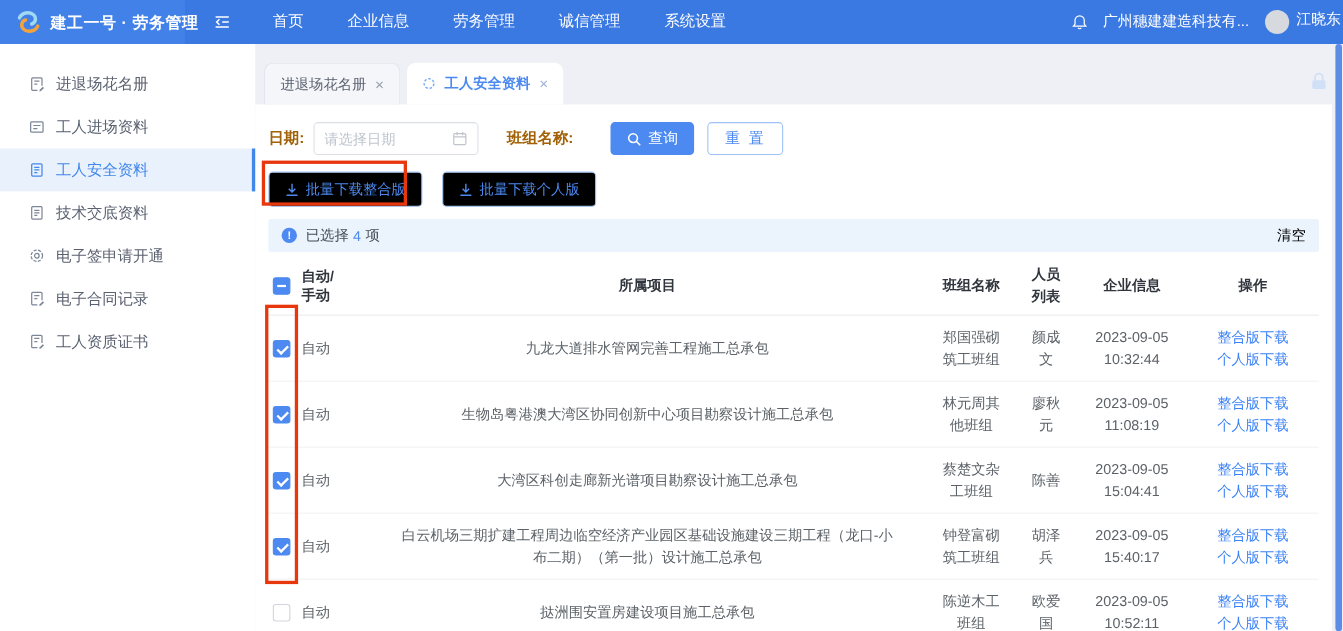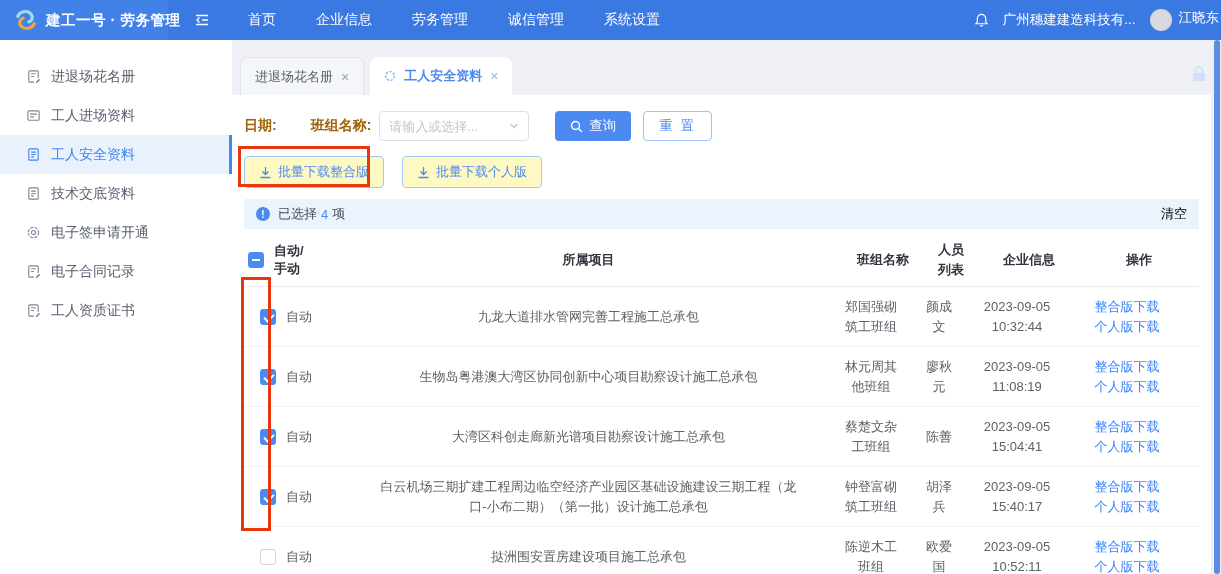--- a/index.html
+++ b/index.html
@@ -45,34 +45,34 @@
   .flabel { font-weight:bold; color:#a16207; font-size:14px; margin-right:8px; white-space:nowrap; }
   .inp { display:flex; align-items:center; justify-content:space-between; width:150px; height:30px; border:1px solid #dcdfe6; border-radius:4px; padding:0 9px; background:#fff; }
   .inp input { border:none; outline:none; width:100%; font-size:13px; color:#606266; font-family:inherit; background:transparent; }
   .inp input::placeholder { color:#bfc5cf; }
   .gap16 { width:26px; }
   .btn-primary { display:flex; align-items:center; gap:6px; height:30px; padding:0 15px; background:#4c89f0; color:#fff; border:none; border-radius:4px; font-size:13.5px; margin-left:26px; cursor:pointer; font-family:inherit; }
   .btn-reset { height:30px; padding:0 15px; background:#fff; color:#4c89f0; border:1px solid #9ec2f5; border-radius:4px; font-size:13.5px; margin-left:12px; cursor:pointer; font-family:inherit; letter-spacing:2px; }
 
   
   .batch-row { display:flex; align-items:center; margin-bottom:11px; }
-  .btn-outline { display:flex; align-items:center; gap:6px; height:32px; padding:0 14px; background:#fef9c3; border:1px solid #a6c6f4; border-radius:4px; color:#4c89f0; font-size:13px; cursor:pointer; font-family:inherit; }
+  .btn-outline { display:flex; align-items:center; gap:6px; height:32px; padding:0 14px; background:#000000; border:1px solid #a6c6f4; border-radius:4px; color:#4c89f0; font-size:13px; cursor:pointer; font-family:inherit; }
   .btn-outline + .btn-outline { margin-left:18px; }
 
   
   .sel-bar { height:30px; background:#ebf3fc; border-radius:2px; display:flex; align-items:center; padding:0 12px; font-size:13px; color:#454c57; }
   .info-badge { width:14px; height:14px; border-radius:50%; background:#4c89f0; color:#fff; display:inline-flex; align-items:center; justify-content:center; font-size:10px; font-weight:bold; margin-right:8px; flex-shrink:0; }
   .info-badge::after { content:"!"; }
   .sel-count { color:#4c89f0; margin:0 4px; }
   .clear-link { margin-left:auto; color:#000000; cursor:pointer; }
 
   
   .table { margin-top:4px; font-size:13px; }
   .thead { display:flex; align-items:center; min-height:54px; border-bottom:1px solid #ececee; color:#30353d; font-weight:bold; }
-  .trow { display:flex; align-items:center; min-height:60px; border-bottom:1px solid #f2f3f5; color:#5c6268; padding:8px 12px; }
+  .trow { display:flex; align-items:center; min-height:60px; border-bottom:1px solid #f2f3f5; color:#5c6268; padding:8px 0; }
   .col-check { width:30px; display:flex; align-items:center; padding-left:4px; flex-shrink:0; }
   .col-mode { width:60px; flex-shrink:0; white-space:pre-line; }
   .col-project { flex:1; text-align:center; padding:0 30px; line-height:20px; }
   .col-team { width:80px; text-align:center; padding:0 12px; line-height:20px; flex-shrink:0; }
   .col-person { width:56px; text-align:center; padding:0 14px; line-height:20px; white-space:pre-line; flex-shrink:0; }
   .col-date { width:100px; text-align:center; line-height:20px; flex-shrink:0; }
   .col-actions { width:120px; text-align:center; line-height:20px; flex-shrink:0; }
   .dl-link { color:#3b82f6; cursor:pointer; display:block; }
 
   
@@ -221,30 +221,31 @@
             <rect x="4" y="9" width="12" height="8" rx="1.5"></rect>
             <path d="M6.5 9V6.5a3.5 3.5 0 0 1 7 0V9" fill="none" stroke="#cfe0f7" stroke-width="1.6"></path>
           </svg>
       </span>
     </div>
 
     <div class="card">
 
       <div class="filter-row">
         <span class="flabel">日期:</span>
+        <div class="inp">
+          <input type="text" readonly="" placeholder="请选择日期" style="">
+          <span style="display:flex;">
+            <svg width="14" height="14" viewBox="0 0 14 14" fill="none" stroke="#c0c4cc" stroke-width="1.1">
+                <rect x="1.5" y="2.5" width="11" height="10" rx="1"></rect>
+                <path d="M1.5 5.5h11M4.5 1v3M9.5 1v3"></path>
+              </svg>
+          </span>
+        </div>
         <span class="gap16"></span>
         <span class="flabel">班组名称:</span>
-        <div class="inp">
-          <input type="text" readonly="" placeholder="请输入或选择..." style="">
-          <span style="display:flex;">
-            <svg width="10" height="10" viewBox="0 0 10 10" fill="none" stroke="#c0c4cc" stroke-width="1.3">
-                <path d="M1.5 3 5 6.5 8.5 3"></path>
-              </svg>
-          </span>
-        </div>
         <button class="btn-primary">
           <span style="display:flex;">
             <svg width="13" height="13" viewBox="0 0 13 13" fill="none" stroke="#fff" stroke-width="1.4">
                 <circle cx="5.5" cy="5.5" r="4"></circle>
                 <path d="M8.5 8.5 12 12"></path>
               </svg>
           </span>
           <span>查询</span>
         </button>
         <button class="btn-reset">重 置</button>

